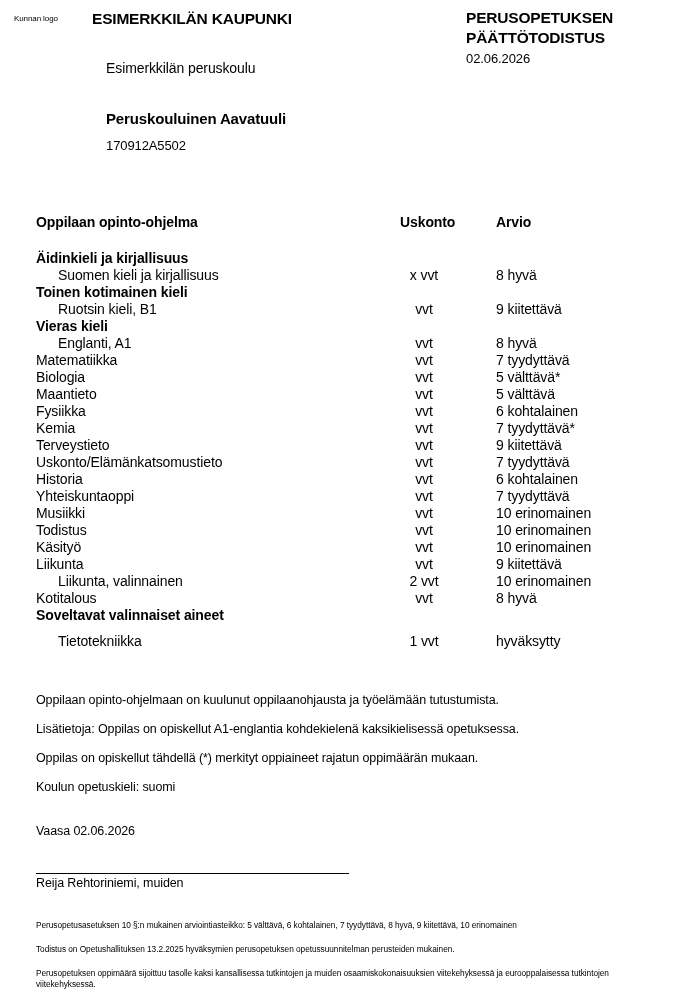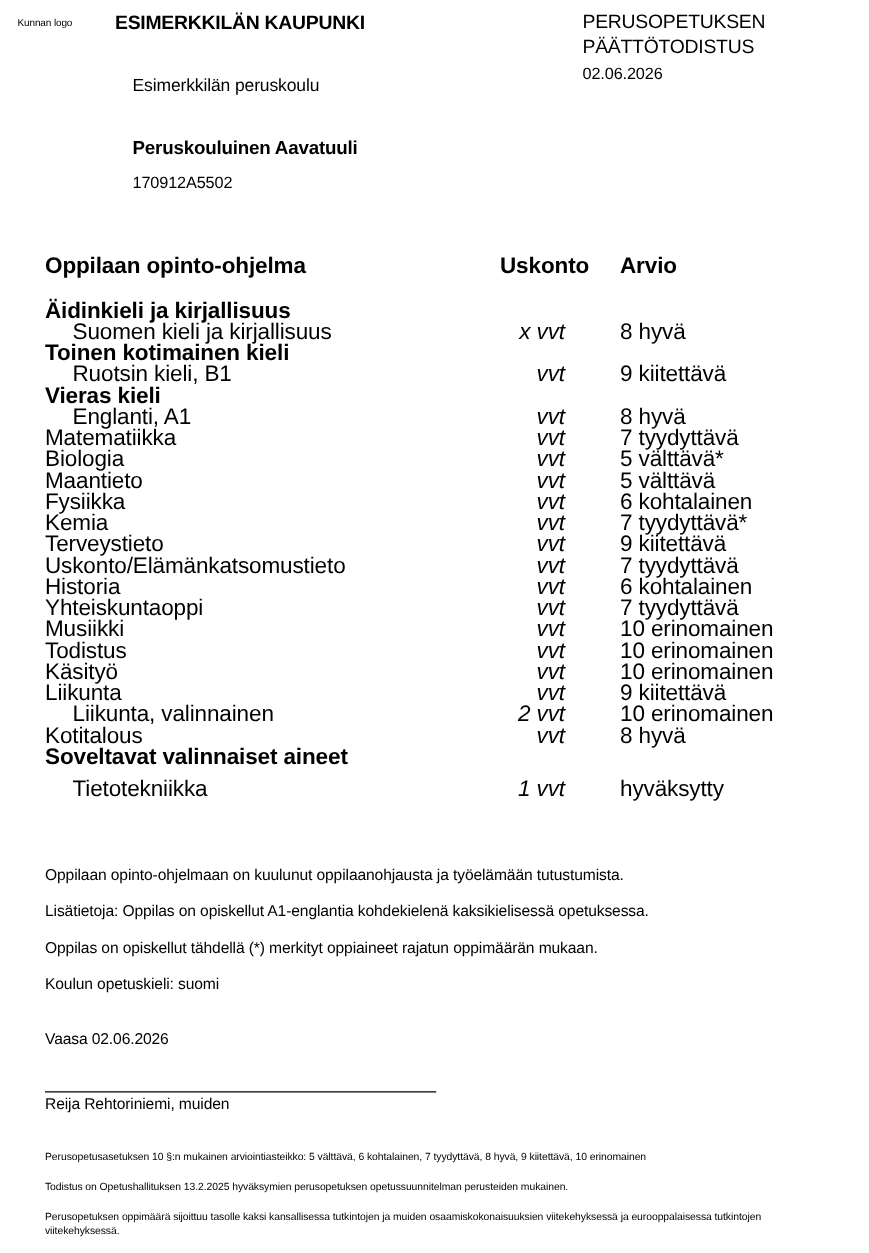--- a/index.html
+++ b/index.html
@@ -49,21 +49,21 @@
     font-size: 14px;
     letter-spacing: -0.1px;
     white-space: nowrap;
   }
   .doc-title {
     position: absolute;
     left: 466px;
     top: 8px;
     width: 225px;
     font-size: 15.5px;
-    font-weight: normal;
+    font-weight: bold;
     line-height: 20px;
     letter-spacing: -0.2px;
   }
   .doc-title .line2 { display: block; }
   .doc-date {
     position: absolute;
     left: 466px;
     top: 51px;
     font-size: 13px;
     letter-spacing: -0.1px;
@@ -84,24 +84,24 @@
     top: 138px;
     font-size: 13px;
     letter-spacing: -0.1px;
     white-space: nowrap;
   }
 
   
   .subject-table {
     position: absolute;
     left: 36px;
-    top: 204px;
+    top: 214px;
     width: 620px;
     border-collapse: collapse;
-    font-size: 18px;
+    font-size: 14px;
     letter-spacing: -0.1px;
   }
   .subject-table th,
   .subject-table td {
     padding: 0;
     vertical-align: top;
     text-align: left;
     line-height: 17px;
     font-weight: normal;
   }
@@ -110,22 +110,21 @@
     padding-bottom: 19px;
   }
   .col-name  { width: 360px; }
   .col-scope { width: 100px; }
   .col-grade { width: 160px; }
 
   td.scope  { padding-left: 0; }
   .scope-inner {
     display: inline-block;
     width: 56px;
-    text-align: right;
-    font-style: italic;
+    text-align: center;
   }
   th.scope-head { padding-left: 4px; }
 
   tr.category td.name {
     font-weight: bold;
   }
   tr.sub td.name {
     padding-left: 22px;
   }
   tr.spacer-before td {

